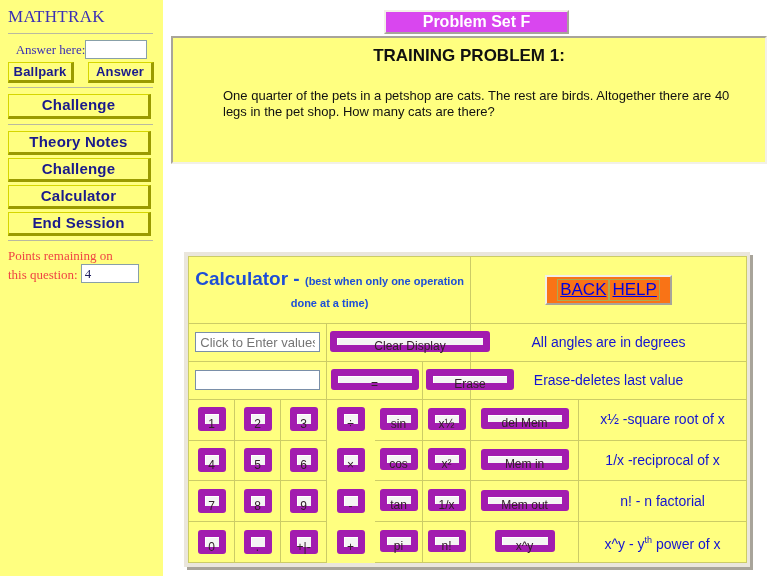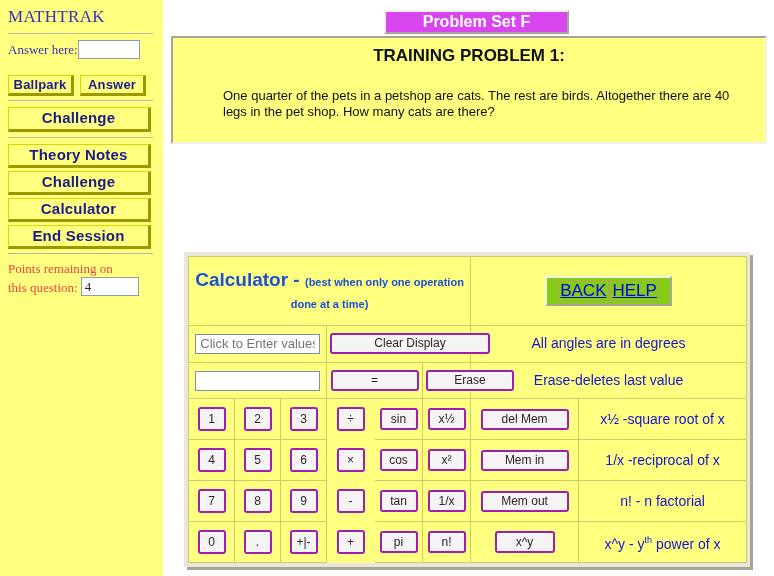--- a/index.html
+++ b/index.html
@@ -26,22 +26,23 @@
     letter-spacing: 0.3px;
     margin: 3px 0 6px 2px;
   }
   .hr {
     height: 0; border: none;
     border-top: 1px solid #b9b9a0;
     margin: 4px 2px 6px 2px;
   }
   .ans-row {
     display: flex; align-items: center;
-    margin: 2px 0 16px 2px;
+    margin: 2px 0 3px 2px;
     white-space: nowrap;
+    justify-content: center;
   }
   .ans-label {
     font-family: "Liberation Serif", serif;
     font-size: 13px; color: #3b2fb5;
   }
   .txtbox {
     background: #ffffff;
     border: 1px solid #88a0a8;
     box-sizing: border-box;
     height: 19px;
@@ -64,21 +65,21 @@
     border-bottom: 3px solid #9a9a00;
     border-top: 1px solid #d6d600;
     border-left: 1px solid #d6d600;
     color: #1a1a8c;
     font-family: "Liberation Sans", sans-serif;
     font-weight: bold;
     text-align: center;
     letter-spacing: 0.2px;
     cursor: pointer;
   }
-  .smallbtn-row { display: flex; gap: 6px; margin: 0 0 4px 2px; }
+  .smallbtn-row { display: flex; gap: 14px; margin: 0 0 4px 2px; }
   .smallbtn { width: 66px; height: 21px; font-size: 13px; line-height: 17px; }
   .widebtn { width: 143px; height: 25px; font-size: 15px; line-height: 20px; margin: 0 0 5px 2px; }
   .widebtn.tight { height: 24px; line-height: 19px; margin-bottom: 3px; }
 
   .points-text {
     font-family: "Liberation Serif", serif;
     font-size: 13px; color: #ef4444;
     margin: 2px 0 0 2px; line-height: 17px;
   }
   .points-row { display: flex; align-items: center; }
@@ -93,21 +94,21 @@
     border-left: 2px solid #f2f0e8;
     border-right: 2px solid #a8a49a;
     border-bottom: 2px solid #a8a49a;
     box-sizing: border-box;
     color: #ffffff;
     font-size: 16px; font-weight: bold;
     text-align: center; line-height: 20px;
   }
   .problem-box {
     position: absolute; left: 171px; top: 36px;
-    width: 596px; height: 108px;
+    width: 596px; height: 128px;
     background: #ffff80;
     border-top: 2px solid #a8a49a;
     border-left: 2px solid #a8a49a;
     border-right: 2px solid #f2f0e8;
     border-bottom: 2px solid #f2f0e8;
     box-sizing: border-box;
   }
   .problem-title {
     text-align: center;
     font-size: 17px; font-weight: bold;
@@ -151,21 +152,21 @@
     font-size: 11px; font-weight: bold;
   }
   .backhelp-cell { text-align: center; }
   .backhelp-box {
     display: inline-block;
     border-top: 2px solid #f2f0e8;
     border-left: 2px solid #f2f0e8;
     border-right: 2px solid #a8a49a;
     border-bottom: 2px solid #a8a49a;
     padding: 2px 10px;
-    background: #84cc16;
+    background: #f97316;
   }
   .link-btn {
     display: inline-block;
     border: 1px solid #aaaa55;
     padding: 0 2px;
     color: #0000e0;
     font-size: 17px;
     font-weight: normal;
     text-decoration: underline;
     cursor: pointer;
@@ -187,21 +188,21 @@
     color: #202060;
     padding: 0 4px;
     line-height: 18px;
     text-align: left;
     display: inline-block;
   }
   .btn3d {
     display: inline-block;
     box-sizing: border-box;
     background: #f4f4f4;
-    border: 2px solid #a21caf;
+    border: 7px solid #a21caf;
     border-radius: 3px;
     box-shadow: inset 1px 1px 0 #ffffff;
     color: #33202a;
     font-size: 12px;
     line-height: 17px;
     text-align: center;
     cursor: pointer;
   }
   .btn-wide { width: 160px; height: 21px; }
   .btn-med  { width: 88px;  height: 21px; }

